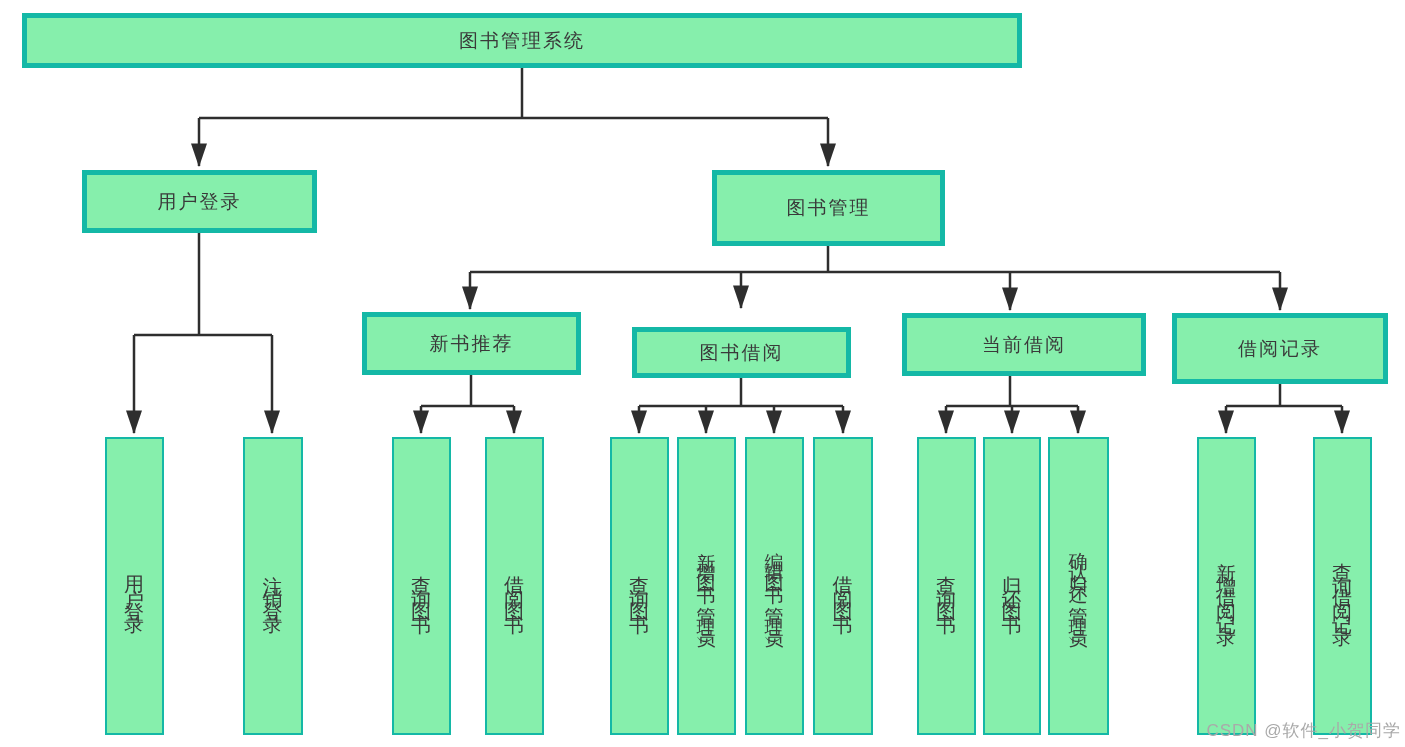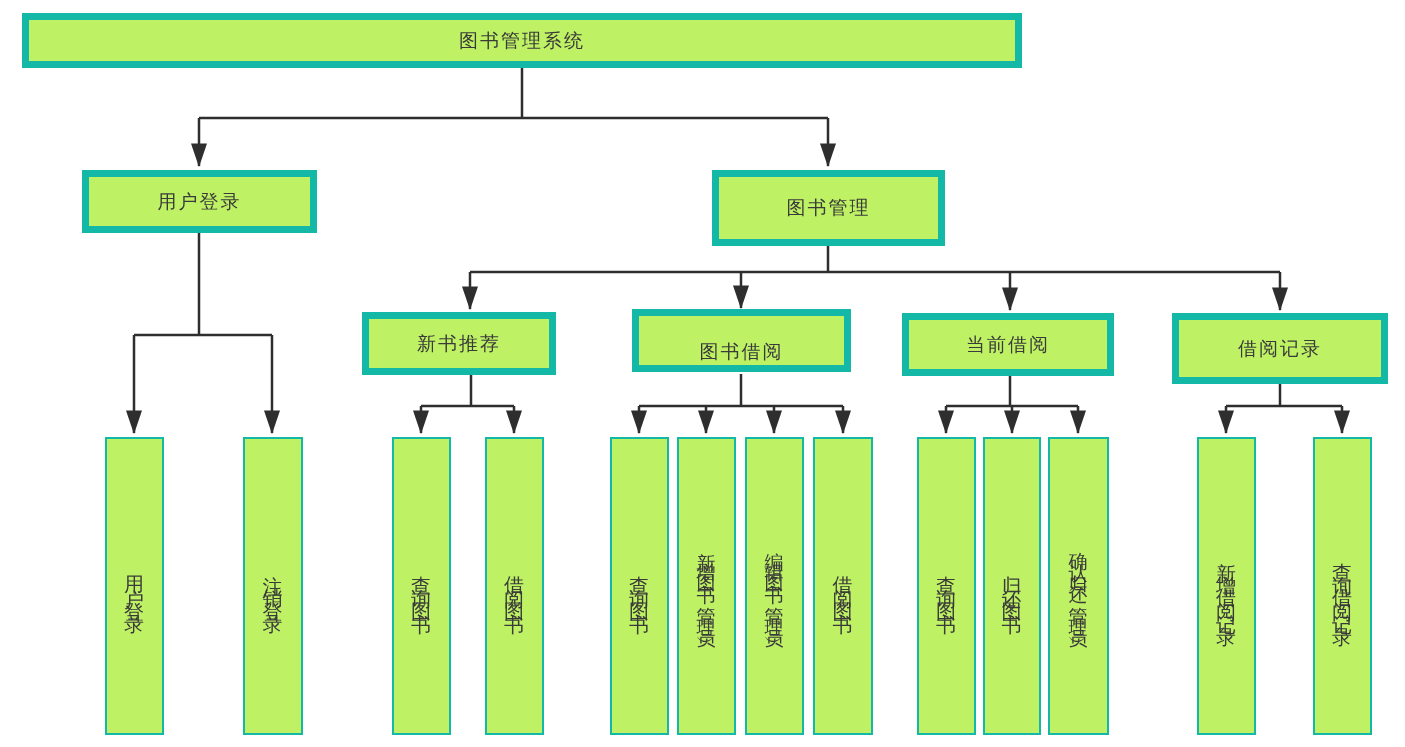--- a/index.html
+++ b/index.html
@@ -3,21 +3,21 @@
 <meta charset="utf-8">
 <style>
   html,body { margin:0; padding:0; background:#ffffff; }
   .stage {
     position:relative; width:1405px; height:747px; background:#ffffff;
     font-family:"Liberation Sans","DejaVu Sans",sans-serif; overflow:hidden;
   }
   .wires { position:absolute; left:0; top:0; z-index:1; }
   .box {
     position:absolute; z-index:2; box-sizing:border-box;
-    background:#bef264; border:7px solid #14b8a6;
+    background:#86efac; border:5px solid #14b8a6;
     display:flex; align-items:center; justify-content:center;
     color:#3a3a3a;
   }
   .hbox { font-size:19px; letter-spacing:2px; white-space:nowrap; }
   .vbox { border-width:2.5px; }
   .vtext {
     writing-mode:vertical-rl; text-orientation:mixed;
     font-size:20px; letter-spacing:13px; line-height:1;
     white-space:nowrap;
   }
@@ -86,27 +86,27 @@
     <span>图书管理系统</span>
   </div>
 
   <div class="box hbox" style="left:82px; top:170px; width:235px; height:63px;">
     <span>用户登录</span>
   </div>
   <div class="box hbox" style="left:712px; top:170px; width:233px; height:76px;">
     <span>图书管理</span>
   </div>
 
-  <div class="box hbox" style="left:362px; top:312px; width:194px; height:63px;">
+  <div class="box hbox" style="left:362px; top:312px; width:219px; height:63px;">
     <span>新书推荐</span>
   </div>
-  <div class="box hbox" style="left:632px; top:309px; width:219px; height:63px;align-items:flex-end;">
+  <div class="box hbox" style="left:632px; top:327px; width:219px; height:51px;">
     <span>图书借阅</span>
   </div>
-  <div class="box hbox" style="left:902px; top:313px; width:212px; height:63px;">
+  <div class="box hbox" style="left:902px; top:313px; width:244px; height:63px;">
     <span>当前借阅</span>
   </div>
   <div class="box hbox" style="left:1172px; top:313px; width:216px; height:71px;">
     <span>借阅记录</span>
   </div>
 
   <div class="box vbox" style="left:105px; top:437px; width:59px; height:298px;">
     <span class="vtext">用户登录</span>
   </div>
   <div class="box vbox" style="left:243px; top:437px; width:60px; height:298px;">
@@ -143,14 +143,15 @@
     <span class="vtext long">确认归还（管理员）</span>
   </div>
 
   <div class="box vbox" style="left:1197px; top:437px; width:59px; height:298px;">
     <span class="vtext">新增借阅记录</span>
   </div>
   <div class="box vbox" style="left:1313px; top:437px; width:59px; height:298px;">
     <span class="vtext">查询借阅记录</span>
   </div>
 
+  <div class="watermark">CSDN @软件_小贺同学</div>
 
 </div>
 
 </body></html>

